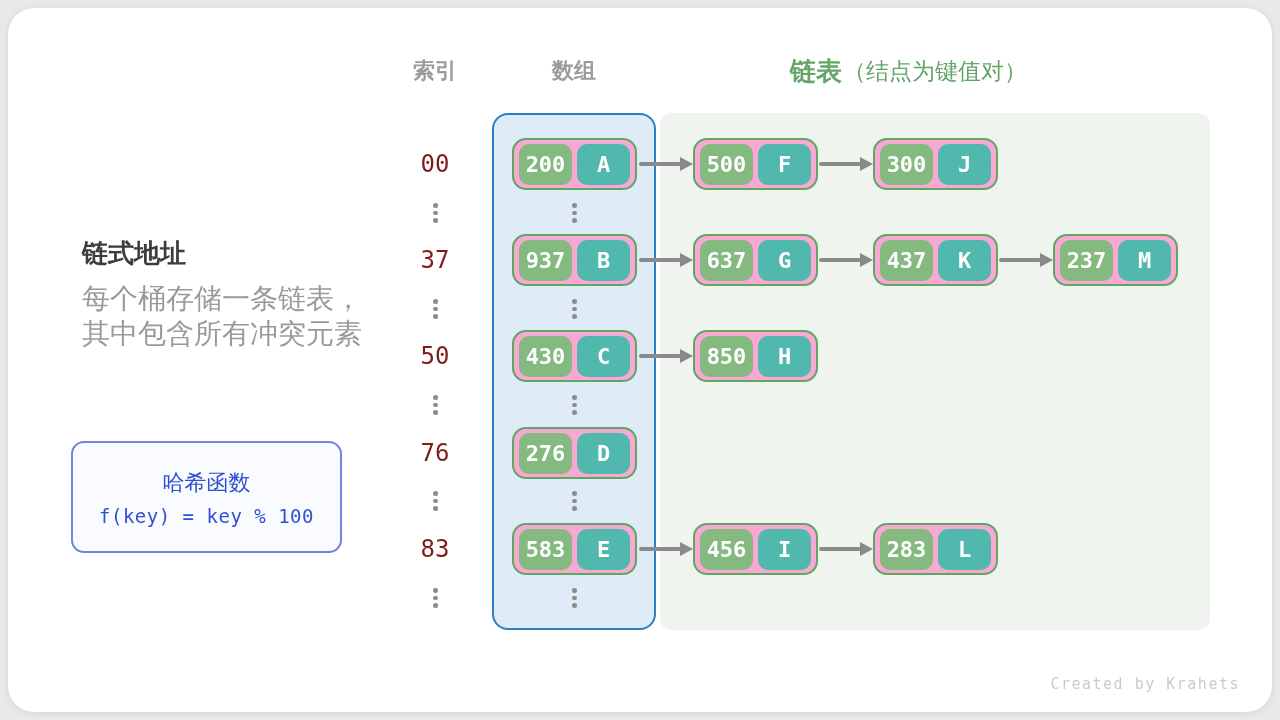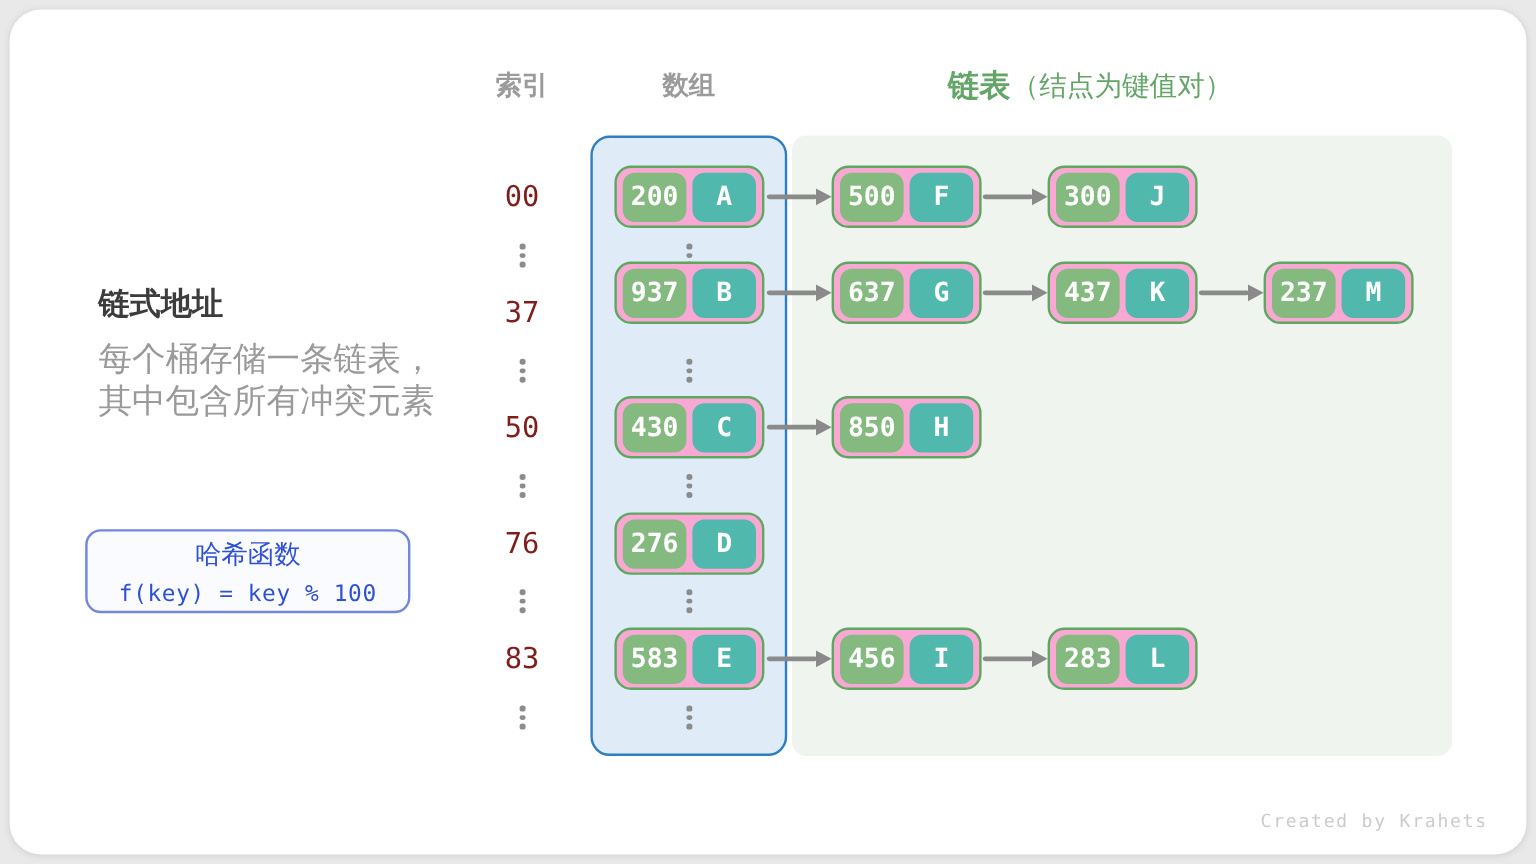--- a/index.html
+++ b/index.html
@@ -21,21 +21,21 @@
   }
   .hdr-index{left:385px;width:100px;}
   .hdr-array{left:524px;width:100px;}
   .hdr-list-wrap{position:absolute;left:790px;top:54px;height:34px;display:flex;align-items:center;}
   .hdr-list{font-size:26px;font-weight:bold;color:#64a568;}
   .hdr-list-note{font-size:23px;font-weight:normal;color:#64a568;margin-left:1px;}
   
   .lp-title{position:absolute;left:82px;top:236px;font-size:26px;font-weight:bold;color:#3c3c3c;}
   .lp-desc{position:absolute;left:82px;top:281px;font-size:28px;color:#9a9a9a;line-height:35px;}
   .hash-box{
-    position:absolute;left:71px;top:441px;width:271px;height:70px;box-sizing:border-box;
+    position:absolute;left:71px;top:441px;width:271px;height:112px;box-sizing:border-box;
     border:2px solid#7186dc;border-radius:13px;background:#f9fbff;
     display:flex;flex-direction:column;align-items:center;justify-content:center;gap:7px;
   }
   .hash-title{font-size:22px;color:#2f50d2;}
   .hash-formula{font-family:"DejaVu Sans Mono",monospace;font-size:19px;font-weight:500;color:#2f50d2;letter-spacing:0.5px;}
   
   .list-area{
     position:absolute;left:660px;top:113px;width:550px;height:517px;
     background:#eff5ee;border-radius:12px;
   }
@@ -49,21 +49,21 @@
     font-family:"DejaVu Sans Mono",monospace;font-size:24px;color:#7f1d1d;
   }
   .i0{top:148px}.i1{top:244px}.i2{top:340px}.i3{top:437px}.i4{top:533px}
   
   .dots{position:absolute;width:5px;display:flex;flex-direction:column;gap:3px;}
   .dots i{width:4.5px;height:4.5px;border-radius:50%;background:#8c8c8c;}
   .dx{left:433px}.da{left:572px}
   .e0{top:203px}.e1{top:299px}.e2{top:395px}.e3{top:491px}.e4{top:588px}
   
   .row{position:absolute;left:0;width:1280px;height:52px;}
-  .r0{top:138px}.r1{top:218px}.r2{top:330px}.r3{top:427px}.r4{top:523px}
+  .r0{top:138px}.r1{top:234px}.r2{top:330px}.r3{top:427px}.r4{top:523px}
   .node{
     position:absolute;top:0;width:125px;height:52px;box-sizing:border-box;
     background:#f9a8d4;border:2.5px solid #5da761;border-radius:14px;
     display:flex;align-items:center;justify-content:center;gap:5px;
   }
   .n0{left:512px}.n1{left:693px}.n2{left:873px}.n3{left:1053px}
   .cell{
     width:53px;height:41px;border-radius:10px;color:#ffffff;
     font-family:"DejaVu Sans Mono",monospace;font-size:22px;font-weight:bold;
     display:flex;align-items:center;justify-content:center;

